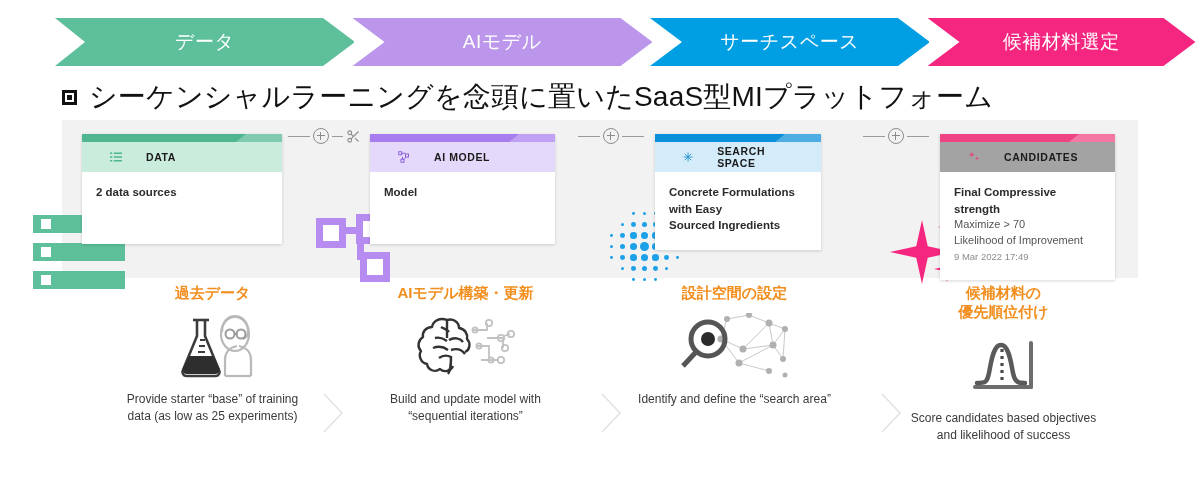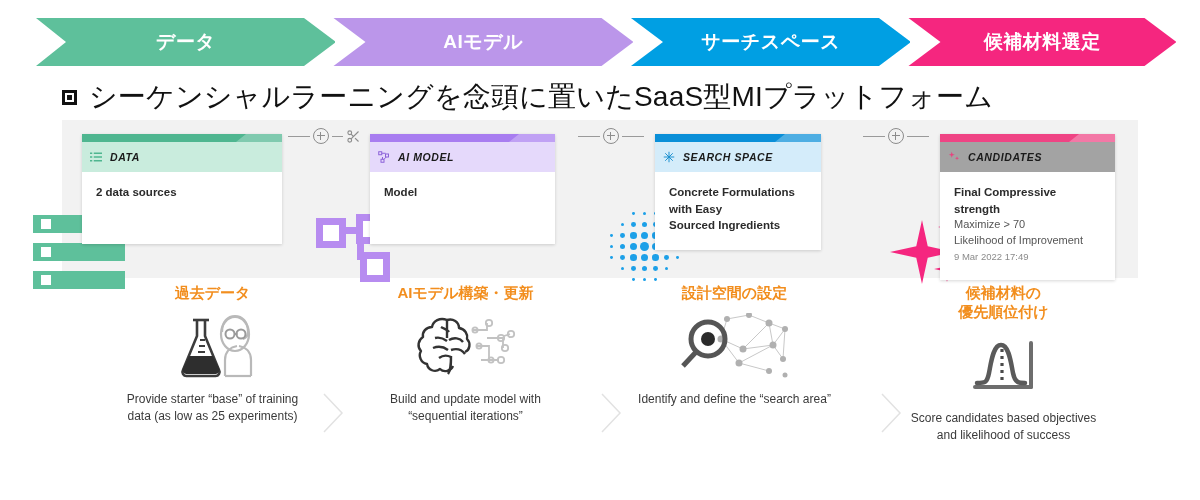--- a/index.html
+++ b/index.html
@@ -4,21 +4,21 @@
 <style>
   html,body{margin:0;padding:0;}
   body{
     width:1200px;height:500px;
     background:#ffffff;
     font-family:"Liberation Sans","DejaVu Sans",sans-serif;
     overflow:hidden;position:relative;
   }
 
   
-  .chev-band{position:absolute;left:36px;top:18px;width:1140px;height:48px;display:flex;font-weight:bold;}
+  .chev-band{position:absolute;left:55px;top:18px;width:1140px;height:48px;display:flex;}
   .chev{
     position:relative;height:48px;display:flex;align-items:center;justify-content:center;
     color:#ffffff;font-size:19px;letter-spacing:.5px;
   }
   .chev span{position:relative;z-index:2;}
   .chev.c0{width:300px;clip-path:polygon(0 0, 268px 0, 300px 24px, 268px 48px, 0 48px, 30px 24px);}
   .chev.c1{width:300px;margin-left:-2px;clip-path:polygon(0 0, 268px 0, 300px 24px, 268px 48px, 0 48px, 32px 24px);}
   .chev.c2{width:280px;margin-left:-2px;clip-path:polygon(0 0, 248px 0, 280px 24px, 248px 48px, 0 48px, 32px 24px);}
   .chev.c3{width:268px;margin-left:-2px;clip-path:polygon(0 0, 236px 0, 268px 24px, 236px 48px, 0 48px, 32px 24px);}
 
@@ -30,21 +30,21 @@
 
   
   .stage{position:absolute;left:62px;top:120px;width:1076px;height:158px;background:#f2f2f2;}
 
   
   .card{position:absolute;top:134px;width:200px;background:#ffffff;
         box-shadow:0 1px 3px rgba(0,0,0,.16);}
   .card .tabbar{height:8px;position:relative;}
   .card .tabbar::after{content:"";position:absolute;right:0;top:0;width:46px;height:8px;
         background:rgba(255,255,255,.28);clip-path:polygon(10px 0,46px 0,46px 8px,0 8px);}
-  .card .chead{height:30px;display:flex;align-items:center;gap:8px;padding:0 8px;box-sizing:border-box;font-style:italic;}
+  .card .chead{height:30px;display:flex;align-items:center;gap:24px;padding:0 28px;box-sizing:border-box;}
   .card .chead .ctitle{font-size:10.5px;font-weight:bold;color:#1a1a1a;letter-spacing:.6px;}
   .card .cbody{padding:12px 14px 16px 14px;min-height:72px;box-sizing:border-box;}
   .card .cbody .line{font-size:11.5px;color:#2b2b2b;line-height:1.45;font-weight:600;}
   .card .cbody .sub{font-size:11px;color:#555;line-height:1.45;font-weight:400;}
   .card .cbody .meta{font-size:9.5px;color:#8b8b8b;line-height:1.5;margin-top:1px;}
 
   #card-data{left:82px;width:200px;}
   #card-model{left:370px;width:185px;}
   #card-search{left:655px;width:166px;}
   #card-cand{left:940px;width:175px;}

